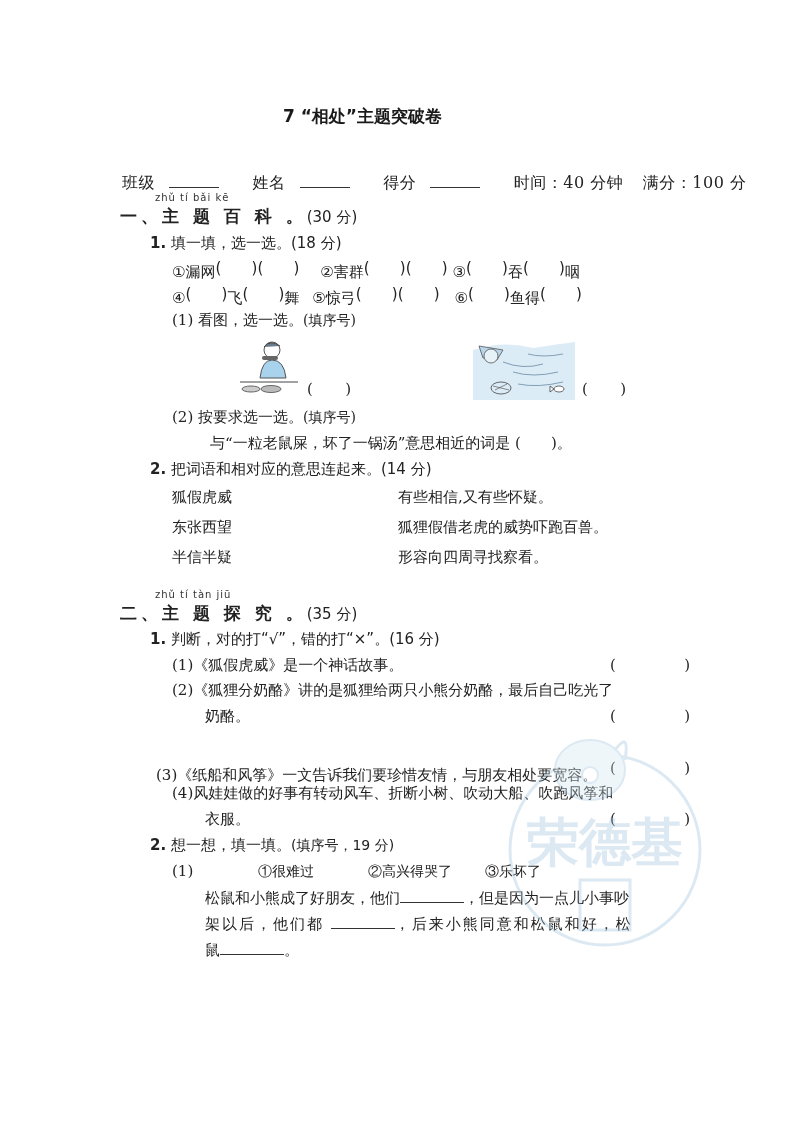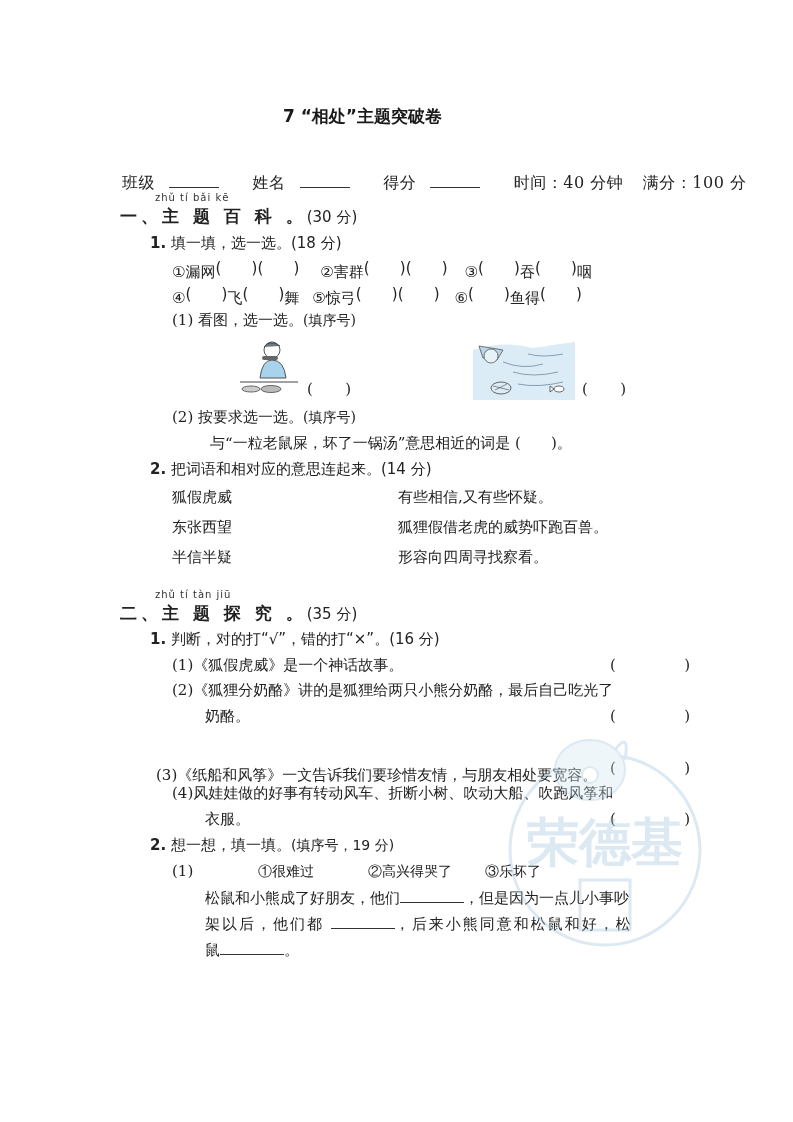--- a/index.html
+++ b/index.html
@@ -59,21 +59,21 @@
 </div>
 
 <div class="abs q" style="top:234px; left:150px;">
   <span class="num">1.</span>
   <span>填一填，选一选。(18 分)</span>
 </div>
 
 <div class="abs q" style="top:259px; left:172px; width:520px;">
   <span><span>①漏网</span><span class="paren"></span><span class="paren"></span></span>
   <span style="margin-left:16px;"><span>②害群</span><span class="paren"></span><span class="paren"></span></span>
-  <span style="margin-left:12px;"><span>③</span><span class="paren"></span><span>吞</span><span class="paren"></span><span>咽</span></span>
+  <span style=""><span>③</span><span class="paren"></span><span>吞</span><span class="paren"></span><span>咽</span></span>
 </div>
 
 <div class="abs q" style="top:285px; left:172px; width:520px;">
   <span><span>④</span><span class="paren"></span><span>飞</span><span class="paren"></span><span>舞</span></span>
   <span style="margin-left:8px;"><span>⑤惊弓</span><span class="paren"></span><span class="paren"></span></span>
   <span style="margin-left:10px;"><span>⑥</span><span class="paren"></span><span>鱼得</span><span class="paren"></span></span>
 </div>
 
 <div class="abs line" style="top:311px; left:172px;">
   <span>(1) 看图，选一选。</span><span class="sm">(填序号)</span>

